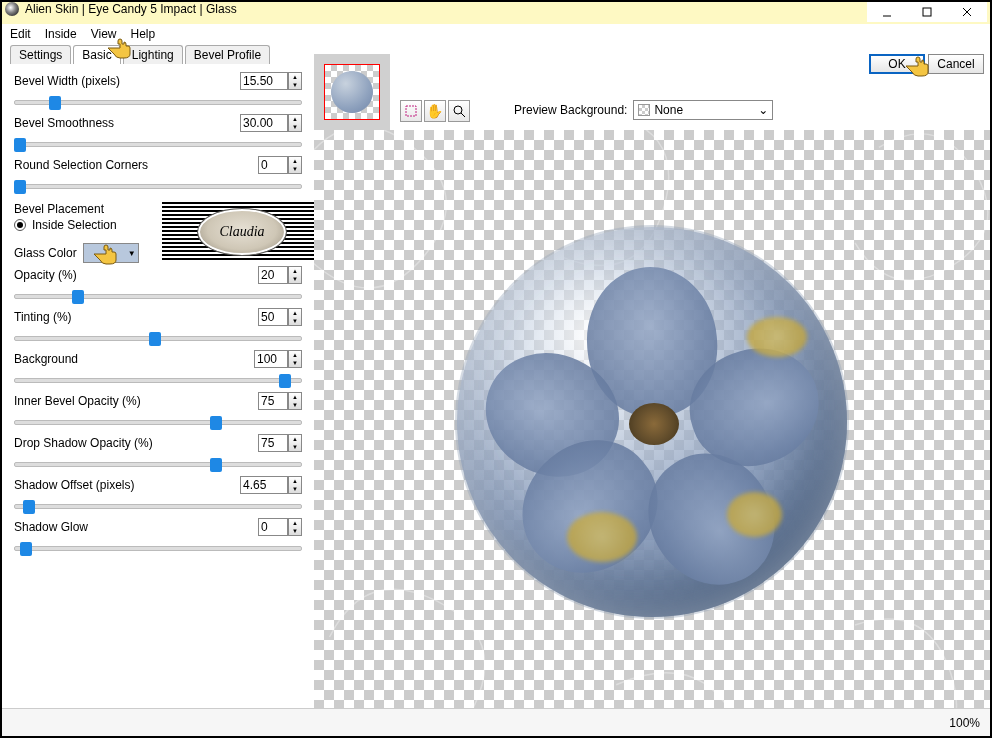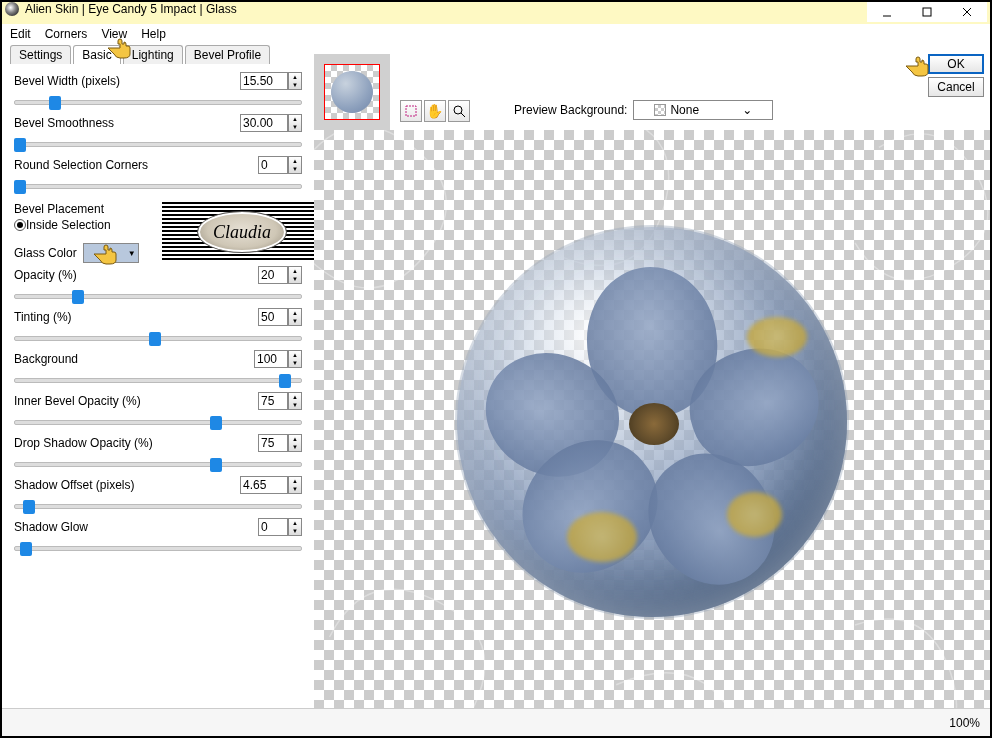--- a/index.html
+++ b/index.html
@@ -20,56 +20,56 @@
 .left-panel{width:312px;padding:8px 12px;display:flex;flex-direction:column;gap:4px}
 .ctl-row{display:flex;align-items:center;height:18px}
 .ctl-label{flex:1}
 .num-input{width:48px;height:18px;border:1px solid #888;padding:0 2px;text-align:left;background:#fff}
 .spin{width:14px;height:18px;border:1px solid #888;display:flex;flex-direction:column;background:linear-gradient(#fff,#ddd)}
 .spin div{flex:1;display:flex;align-items:center;justify-content:center;font-size:6px;line-height:1}
 .slider-track{height:14px;position:relative;margin-bottom:2px}
 .slider-track::before{content:"";position:absolute;left:0;right:0;top:6px;height:3px;background:#ddd;border:1px solid #bbb;border-radius:2px}
 .slider-thumb{position:absolute;top:2px;width:12px;height:14px;background:#1e88e5;border-radius:2px}
 .group-box{margin-top:4px}
-.radio-row{display:flex;align-items:center;padding:2px 0}
+.radio-row{display:flex;align-items:center;gap:6px;padding:2px 0}
 .radio{width:12px;height:12px;border:1px solid #555;border-radius:50%;display:flex;align-items:center;justify-content:center}
 .radio.checked::after{content:"";width:6px;height:6px;background:#000;border-radius:50%}
 .color-btn{width:56px;height:20px;border:1px solid #888;background:#b8c8dd;display:flex;align-items:center;justify-content:flex-end;padding-right:2px;position:relative}
 .color-btn::after{content:"▼";font-size:8px;color:#000}
 .right-area{flex:1;position:relative}
 .thumb-cluster{position:absolute;top:-10px;left:0;width:76px;height:76px;background:#d0d0d0;display:flex;align-items:center;justify-content:center}
 .thumb-inner{width:56px;height:56px;border:1px solid #f00;background:repeating-conic-gradient(#ccc 0 25%,#fff 0 50%) 0 0/12px 12px;display:flex;align-items:center;justify-content:center}
 .thumb-circle{width:42px;height:42px;border-radius:50%;background:radial-gradient(circle at 35% 30%,#c8d2de 0%,#8fa2be 60%,#6e84a8 100%)}
 .tool-icons{position:absolute;top:36px;left:86px;display:flex;gap:2px}
 .tool-btn{width:22px;height:22px;border:1px solid #999;background:linear-gradient(#fff,#e8e8e8);display:flex;align-items:center;justify-content:center;font-size:14px}
 .preview-bg-row{position:absolute;top:36px;left:200px;display:flex;align-items:center;gap:6px}
-.combo{width:140px;height:20px;border:1px solid #888;background:#fff;display:flex;align-items:center;padding:0 20px;gap:4px}
+.combo{width:140px;height:20px;border:1px solid #888;background:#fff;display:flex;align-items:center;padding:0 4px;gap:4px}
 .combo-sw{width:12px;height:12px;background:repeating-conic-gradient(#ccc 0 25%,#fff 0 50%) 0 0/6px 6px;border:1px solid #999}
 .combo::after{content:"⌄";margin-left:auto;font-size:12px}
-.ok-cancel{position:absolute;top:-10px;right:6px;display:flex;flex-direction:column;gap:3px}
+.ok-cancel{position:absolute;top:-10px;right:6px;display:flex;flex-direction:row;gap:3px}
 .btn{width:56px;height:20px;border:1px solid #888;background:linear-gradient(#fff,#e6e6e6);display:flex;align-items:center;justify-content:center;cursor:default}
 .btn.primary{border:2px solid #0a64c2}
 .preview-canvas{position:absolute;top:66px;left:0;right:0;bottom:0;background:repeating-conic-gradient(#ccc 0 25%,#fff 0 50%) 0 0/20px 20px;display:flex;align-items:center;justify-content:center;overflow:hidden}
 .glass-sphere{width:390px;height:390px;border-radius:50%;position:relative;background:radial-gradient(circle at 35% 28%,rgba(255,255,255,0.7) 0%,rgba(200,212,228,0.6) 18%,rgba(132,152,184,0.9) 55%,rgba(96,118,150,1) 78%,rgba(70,88,116,1) 100%);box-shadow:inset 0 0 40px rgba(255,255,255,0.4),inset -20px -20px 60px rgba(40,60,90,0.5),0 0 0 2px rgba(150,165,185,0.4)}
 .petal{position:absolute;background:radial-gradient(ellipse at 50% 40%,#94a6c4 0%,#6d82a6 60%,#5a6f94 100%);border-radius:50% 50% 48% 48%;opacity:0.85}
 .p1{width:130px;height:150px;top:40px;left:130px;transform:rotate(-5deg)}
 .p2{width:120px;height:135px;top:120px;left:35px;transform:rotate(-65deg)}
 .p3{width:125px;height:140px;top:210px;left:70px;transform:rotate(-130deg)}
 .p4{width:120px;height:135px;top:225px;left:195px;transform:rotate(145deg)}
 .p5{width:115px;height:130px;top:115px;left:240px;transform:rotate(70deg)}
 .flower-center{position:absolute;width:50px;height:42px;top:176px;left:172px;border-radius:50%;background:radial-gradient(circle,#8a6a3a 0%,#5e4a2a 60%,#3e3018 100%)}
 .yellow-spot{position:absolute;border-radius:50%;background:radial-gradient(circle,#d8c060 0%,#c8a838 70%);opacity:0.75;filter:blur(2px)}
 .y1{width:60px;height:40px;top:90px;right:40px}
 .y2{width:70px;height:50px;bottom:55px;left:110px}
 .y3{width:55px;height:45px;bottom:80px;right:65px}
 .swirl-overlay{position:absolute;inset:-80px;pointer-events:none;opacity:0.35}
 .swirl-overlay svg{width:100%;height:100%}
 .statusbar{position:absolute;bottom:0;left:0;right:0;height:28px;border-top:1px solid #ccc;display:flex;align-items:center;justify-content:flex-end;padding:4px 10px;background:#f6f6f6}
 .blackstripes{width:160px;height:60px;background:repeating-linear-gradient(#000 0 2px,#fff 2px 4px);display:flex;align-items:center;justify-content:center;position:absolute;top:124px;left:-6px}
-.claudia-badge{width:90px;height:42px;border-radius:50%;background:radial-gradient(ellipse at 50% 45%,#e6e0d4 0%,#cfc7b6 55%,#8a8272 100%);display:flex;align-items:center;justify-content:center;font-family:cursive;font-style:italic;font-size:18px;border:1px solid #555;box-shadow:0 0 0 2px #fff inset}
+.claudia-badge{width:90px;height:48px;border-radius:50%;background:radial-gradient(ellipse at 50% 45%,#e6e0d4 0%,#cfc7b6 55%,#8a8272 100%);display:flex;align-items:center;justify-content:center;font-family:cursive;font-style:italic;font-size:14px;border:1px solid #555;box-shadow:0 0 0 2px #fff inset}
 </style>
 </head>
 <body>
 
 <div class="titlebar">
   <div class="app-icon"></div>
   <div class="title-text">Alien Skin | Eye Candy 5 Impact | Glass</div>
   <div class="win-btn">
       <svg>
         <line x1="1" y1="9" x2="9" y2="9"></line>
@@ -83,21 +83,21 @@
   <div class="win-btn">
       <svg>
         <line x1="1" y1="1" x2="9" y2="9"></line>
         <line x1="9" y1="1" x2="1" y2="9"></line>
       </svg>
     </div>
 </div>
 
 <div class="menubar">
   <span class="menu-item">Edit</span>
-  <span class="menu-item">Corners</span>
+  <span class="menu-item">Inside</span>
   <span class="menu-item">View</span>
   <span class="menu-item">Help</span>
 </div>
 
 <div class="hand-pointer" style="top:34px;left:104px">
 <svg viewBox="0 0 28 24">
       <path d="M2 12 L14 12 L14 8 L12 8 L12 5 Q12 3 14 3 Q16 3 16 5 L16 8 L18 8 L18 6 Q20 6 20 8 L20 10 L22 10 Q24 10 24 12 L24 18 Q24 22 18 22 L14 22 Q10 22 8 18 Z" fill="#f4c542" stroke="#7a5a10" stroke-width="1"></path>
     </svg>
 </div>
 

